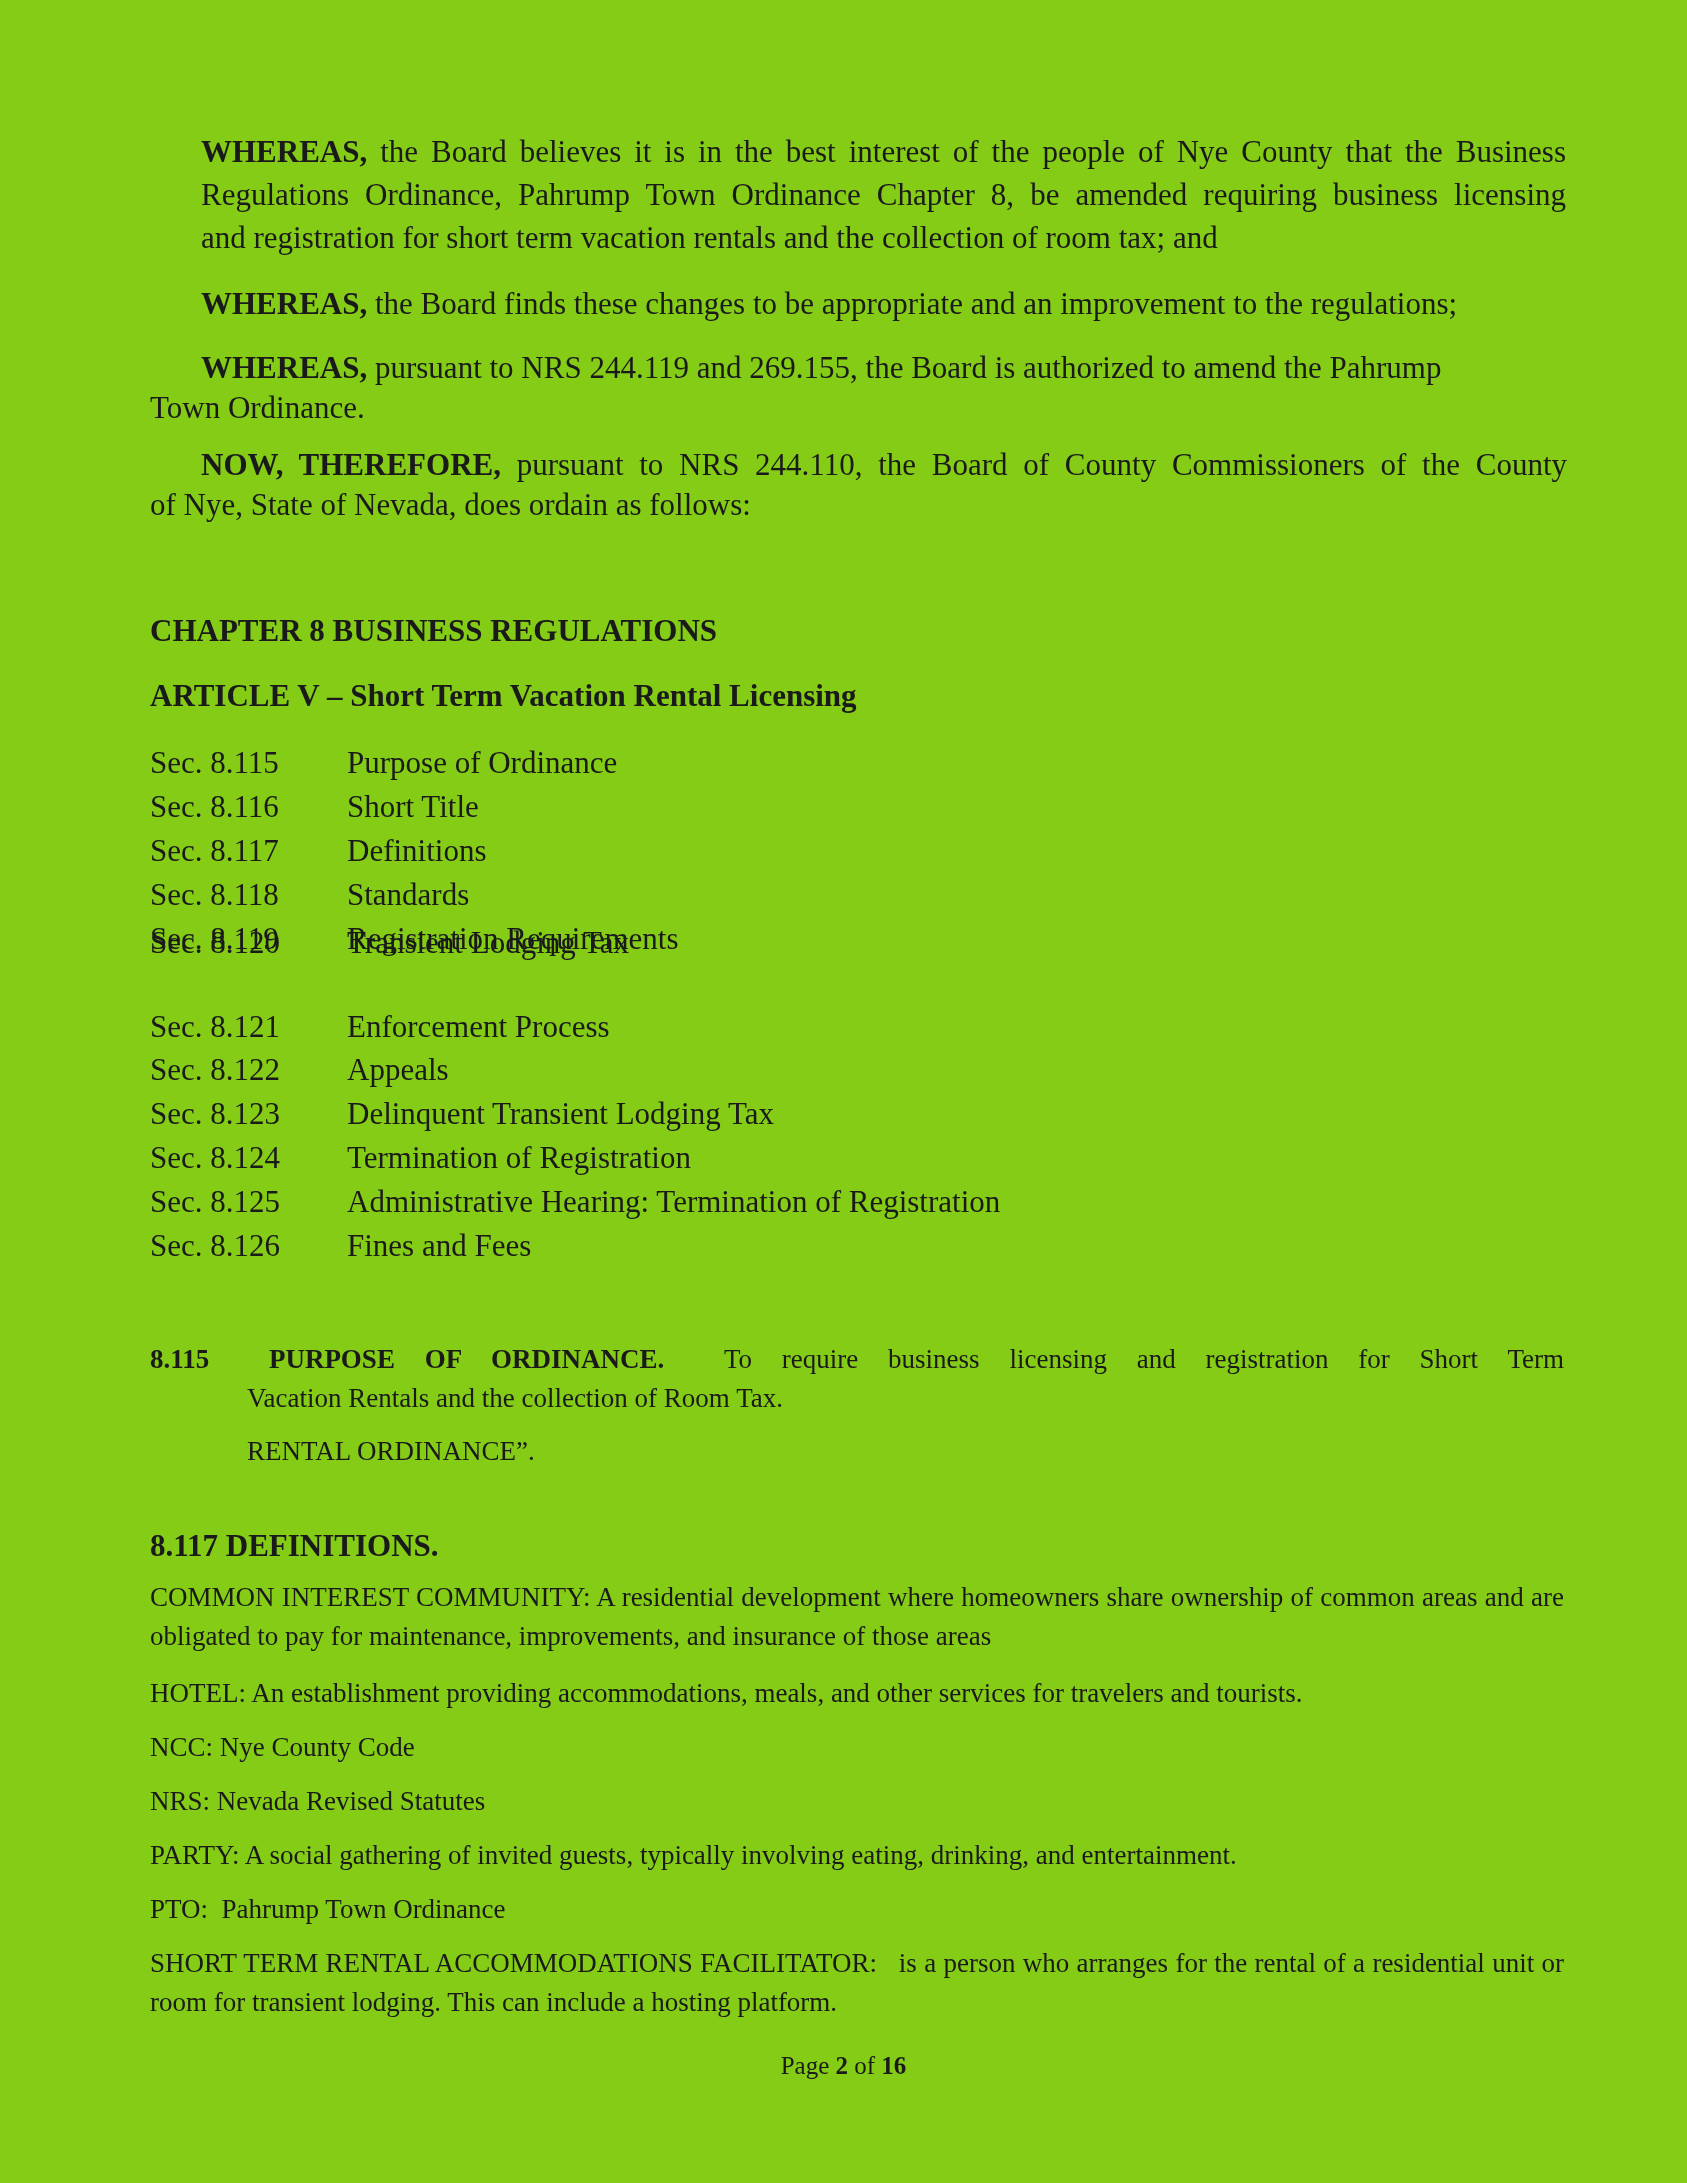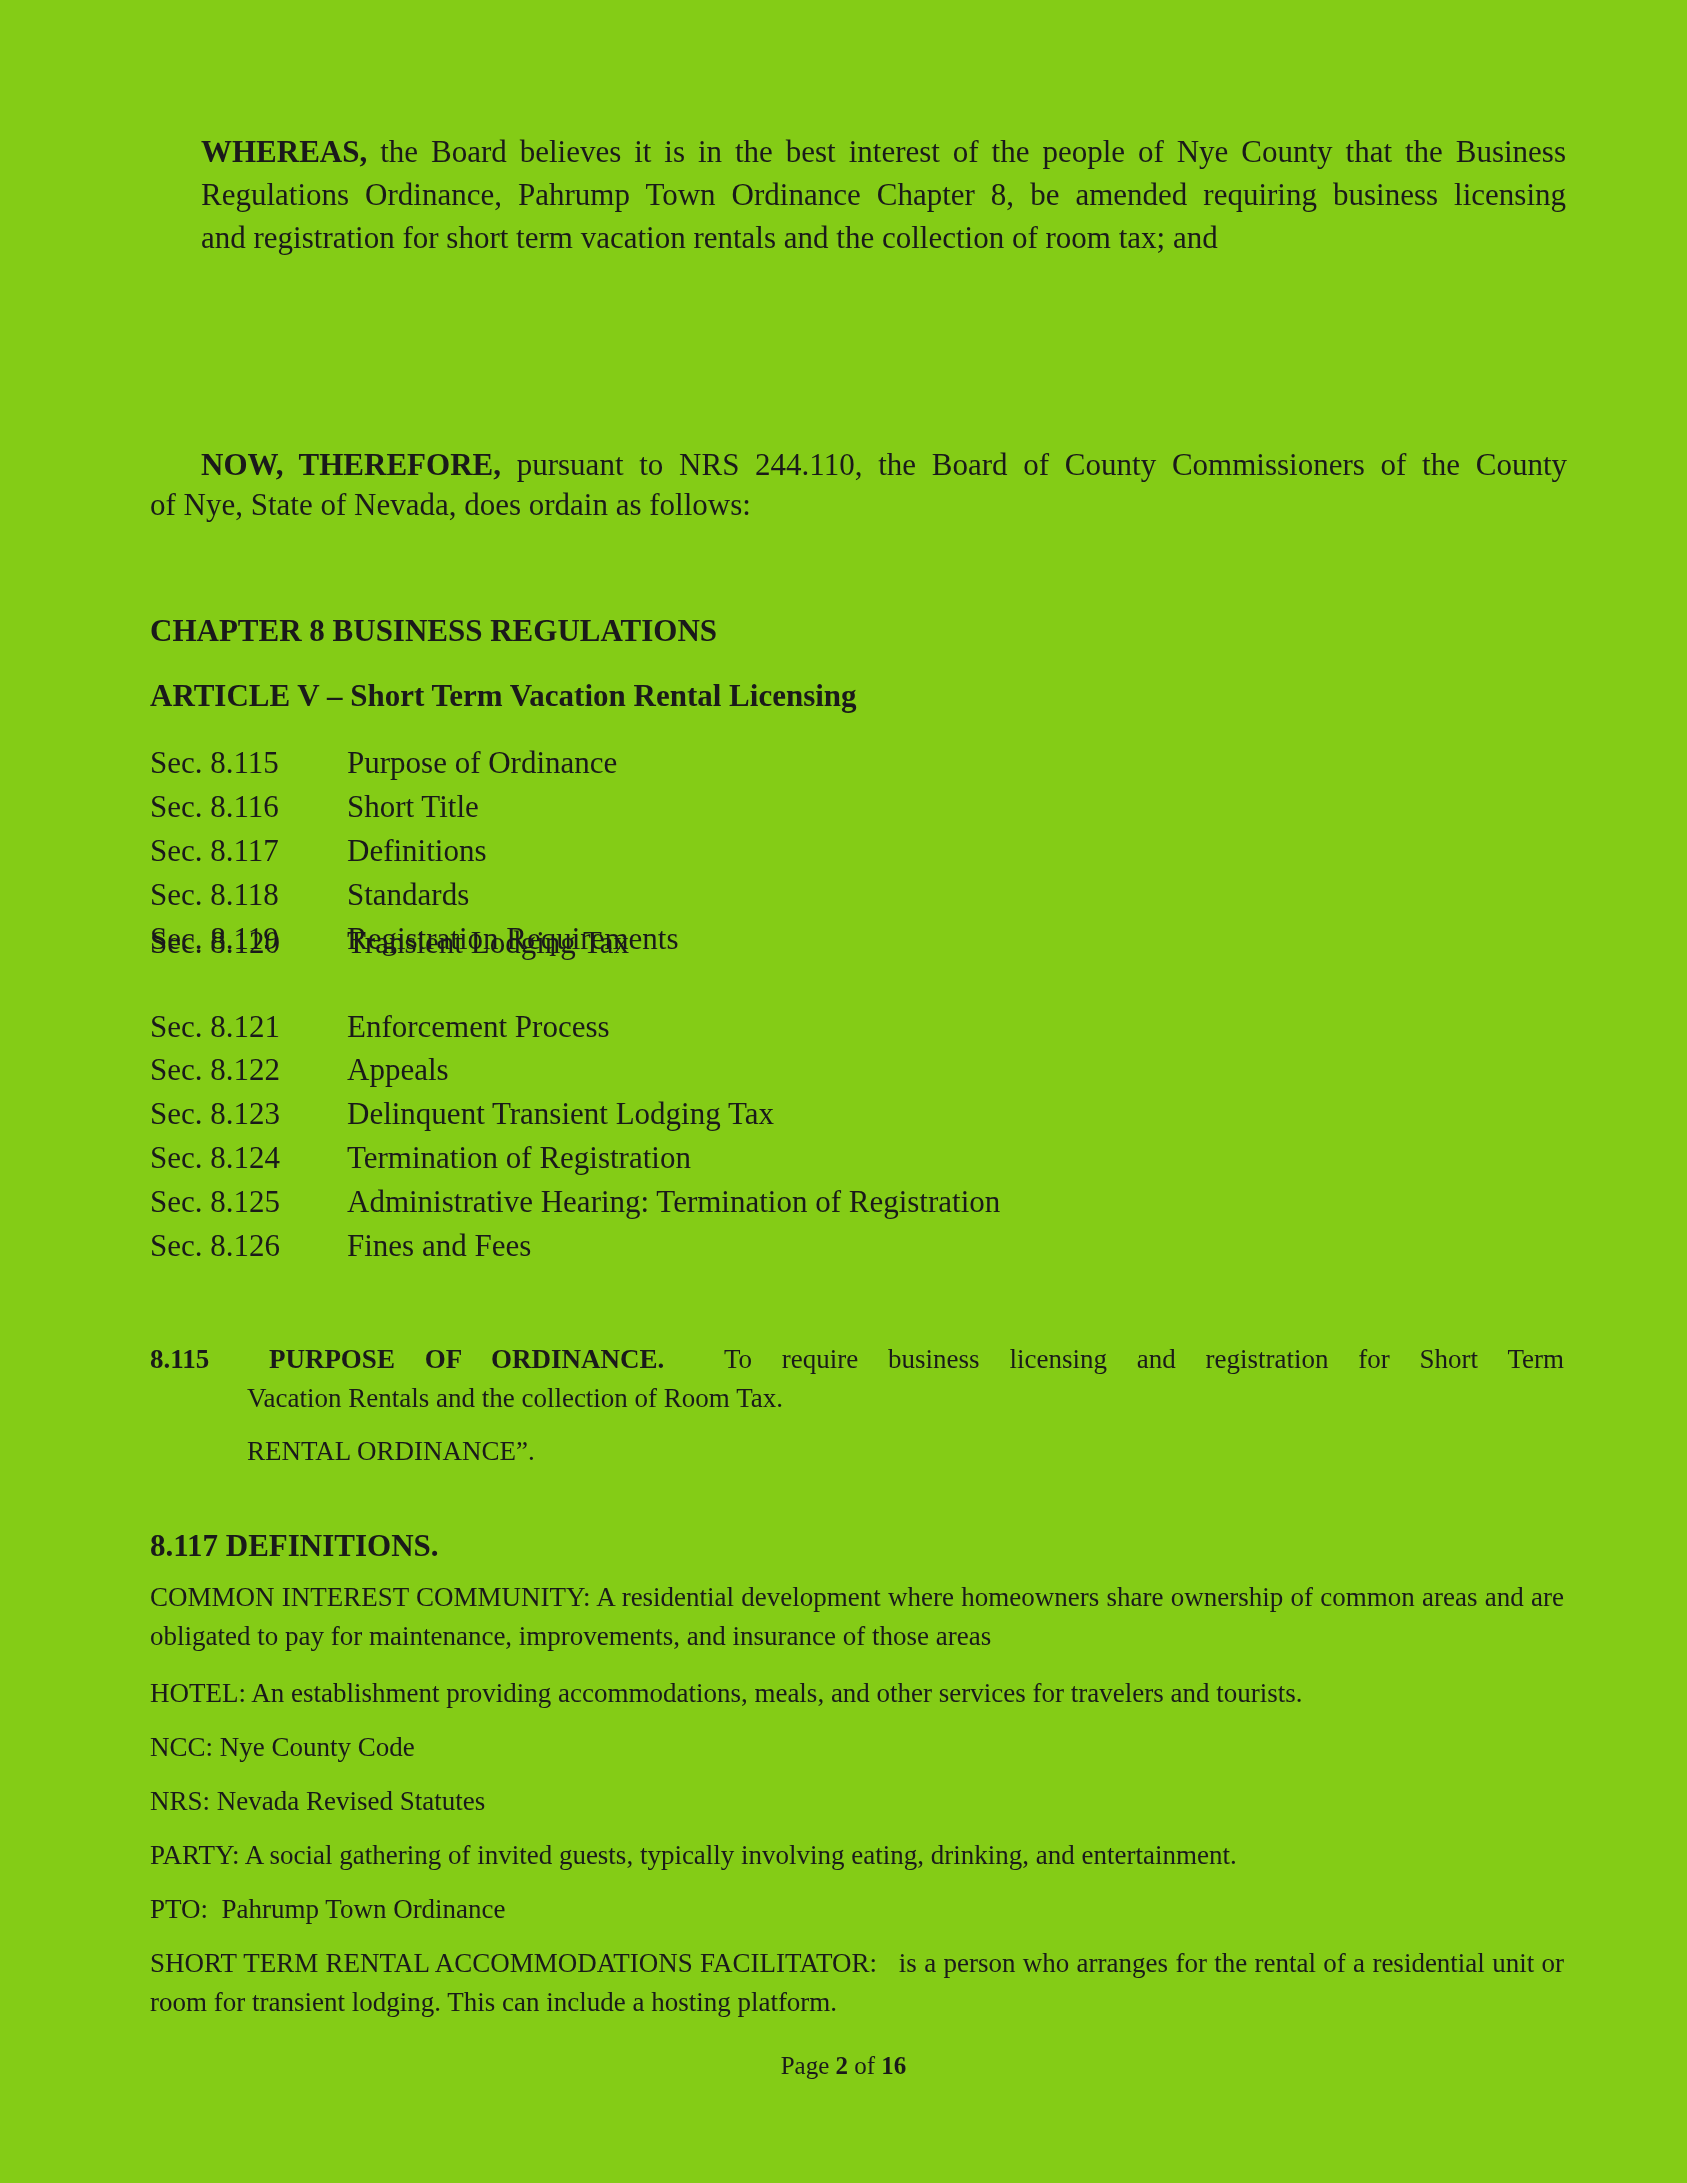--- a/index.html
+++ b/index.html
@@ -76,21 +76,32 @@
 
   <div class="para" style="left:201px; top:130px; width:1365px; line-height:43px;">
     <div style="text-align:justify; text-align-last:justify;">
       <b>WHEREAS,</b>
       <span>the Board believes it is in the best interest of the people of Nye County that the Business</span>
     </div>
     <div style="text-align:justify; text-align-last:justify;">Regulations Ordinance, Pahrump Town Ordinance Chapter 8, be amended requiring business licensing</div>
     <div>and registration for short term vacation rentals and the collection of room tax; and</div>
   </div>
 
+  <div class="para" style="left:201px; top:282px; width:1367px;">
+    <b>WHEREAS,</b>
+    <span>the Board finds these changes to be appropriate and an improvement to the regulations;</span>
+  </div>
 
+  <div class="para" style="left:150px; top:348px; width:1350px; line-height:40px;">
+    <div style="padding-left:51px;">
+      <b>WHEREAS,</b>
+      <span>pursuant to NRS 244.119 and 269.155, the Board is authorized to amend the Pahrump</span>
+    </div>
+    <div>Town Ordinance.</div>
+  </div>
 
   <div class="para" style="left:150px; top:445px; width:1417px; line-height:40px;">
     <div style="padding-left:51px; text-align:justify; text-align-last:justify;">
       <b>NOW, THEREFORE,</b>
       <span>pursuant to NRS 244.110, the Board of County Commissioners of the County</span>
     </div>
     <div>of Nye, State of Nevada, does ordain as follows:</div>
   </div>
 
   <div class="heading" style="left:150px; top:610px;text-align:right;">CHAPTER 8 BUSINESS REGULATIONS</div>

